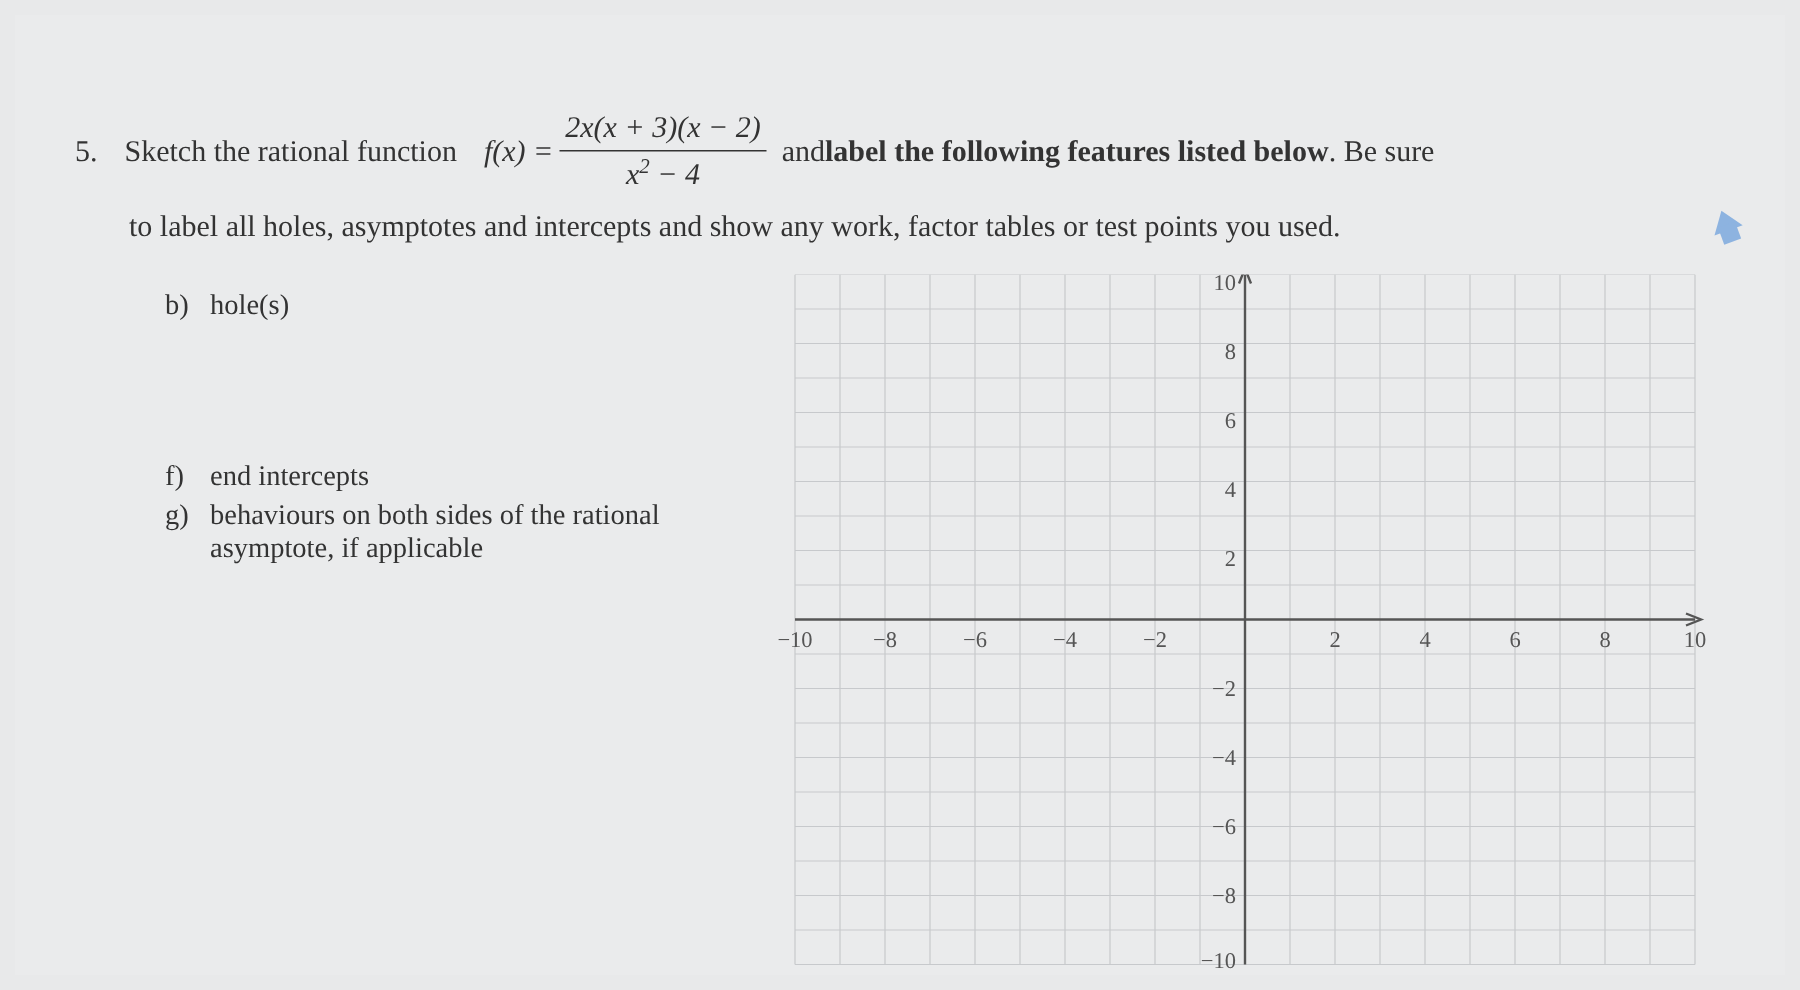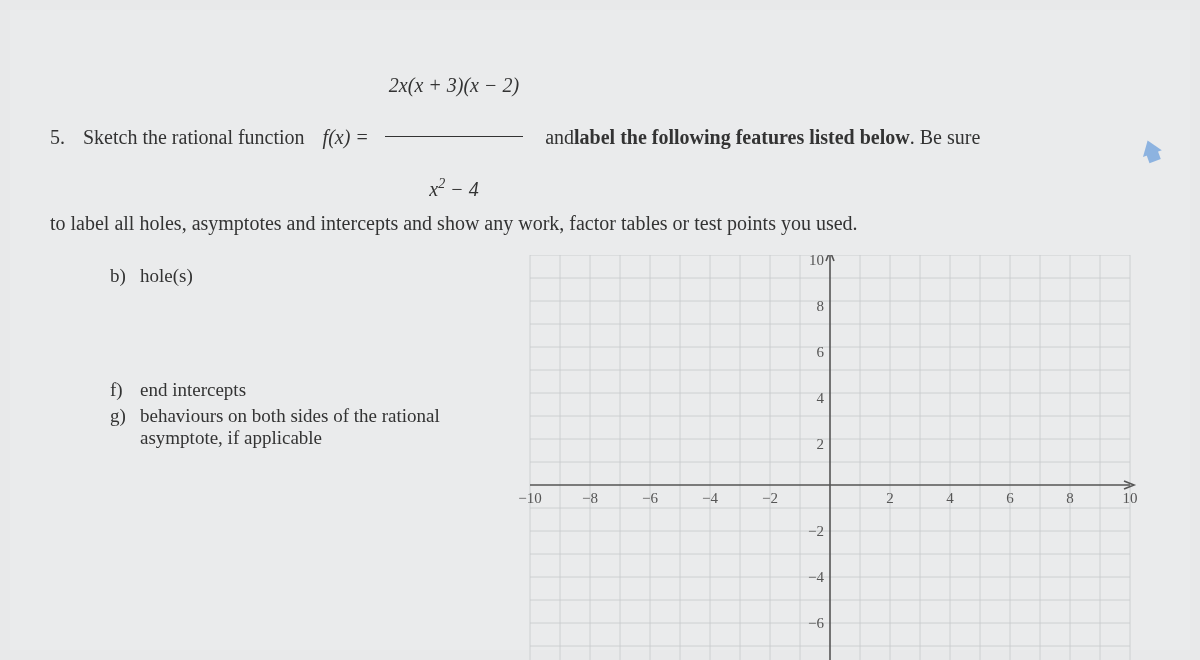--- a/index.html
+++ b/index.html
@@ -35,38 +35,38 @@
       font-family: 'Cambria Math', Georgia, serif;
       display: inline-flex;
       align-items: center;
       margin: 0 6px;
     }
     .frac {
       display: inline-flex;
       flex-direction: column;
       align-items: center;
       vertical-align: middle;
-      margin: 0 16px;
-      gap: 36px;
+      margin: 0 4px;
     }
     .frac .num, .frac .den {
       padding: 0 4px;
       font-size: 20px;
     }
     .frac .line {
       width: 100%;
       height: 1px;
       background: #333;
     }
     .sup { font-size: 0.7em; vertical-align: super; }
     .bold { font-weight: bold; }
     .continuation {
       color: #333;
       font-size: 20px;
       margin-top: 8px;
+      margin-left: 36px;
     }
     .content-area {
       display: flex;
       margin-top: 20px;
     }
     .left-col {
       width: 440px;
       padding-left: 60px;
       padding-top: 10px;
     }

